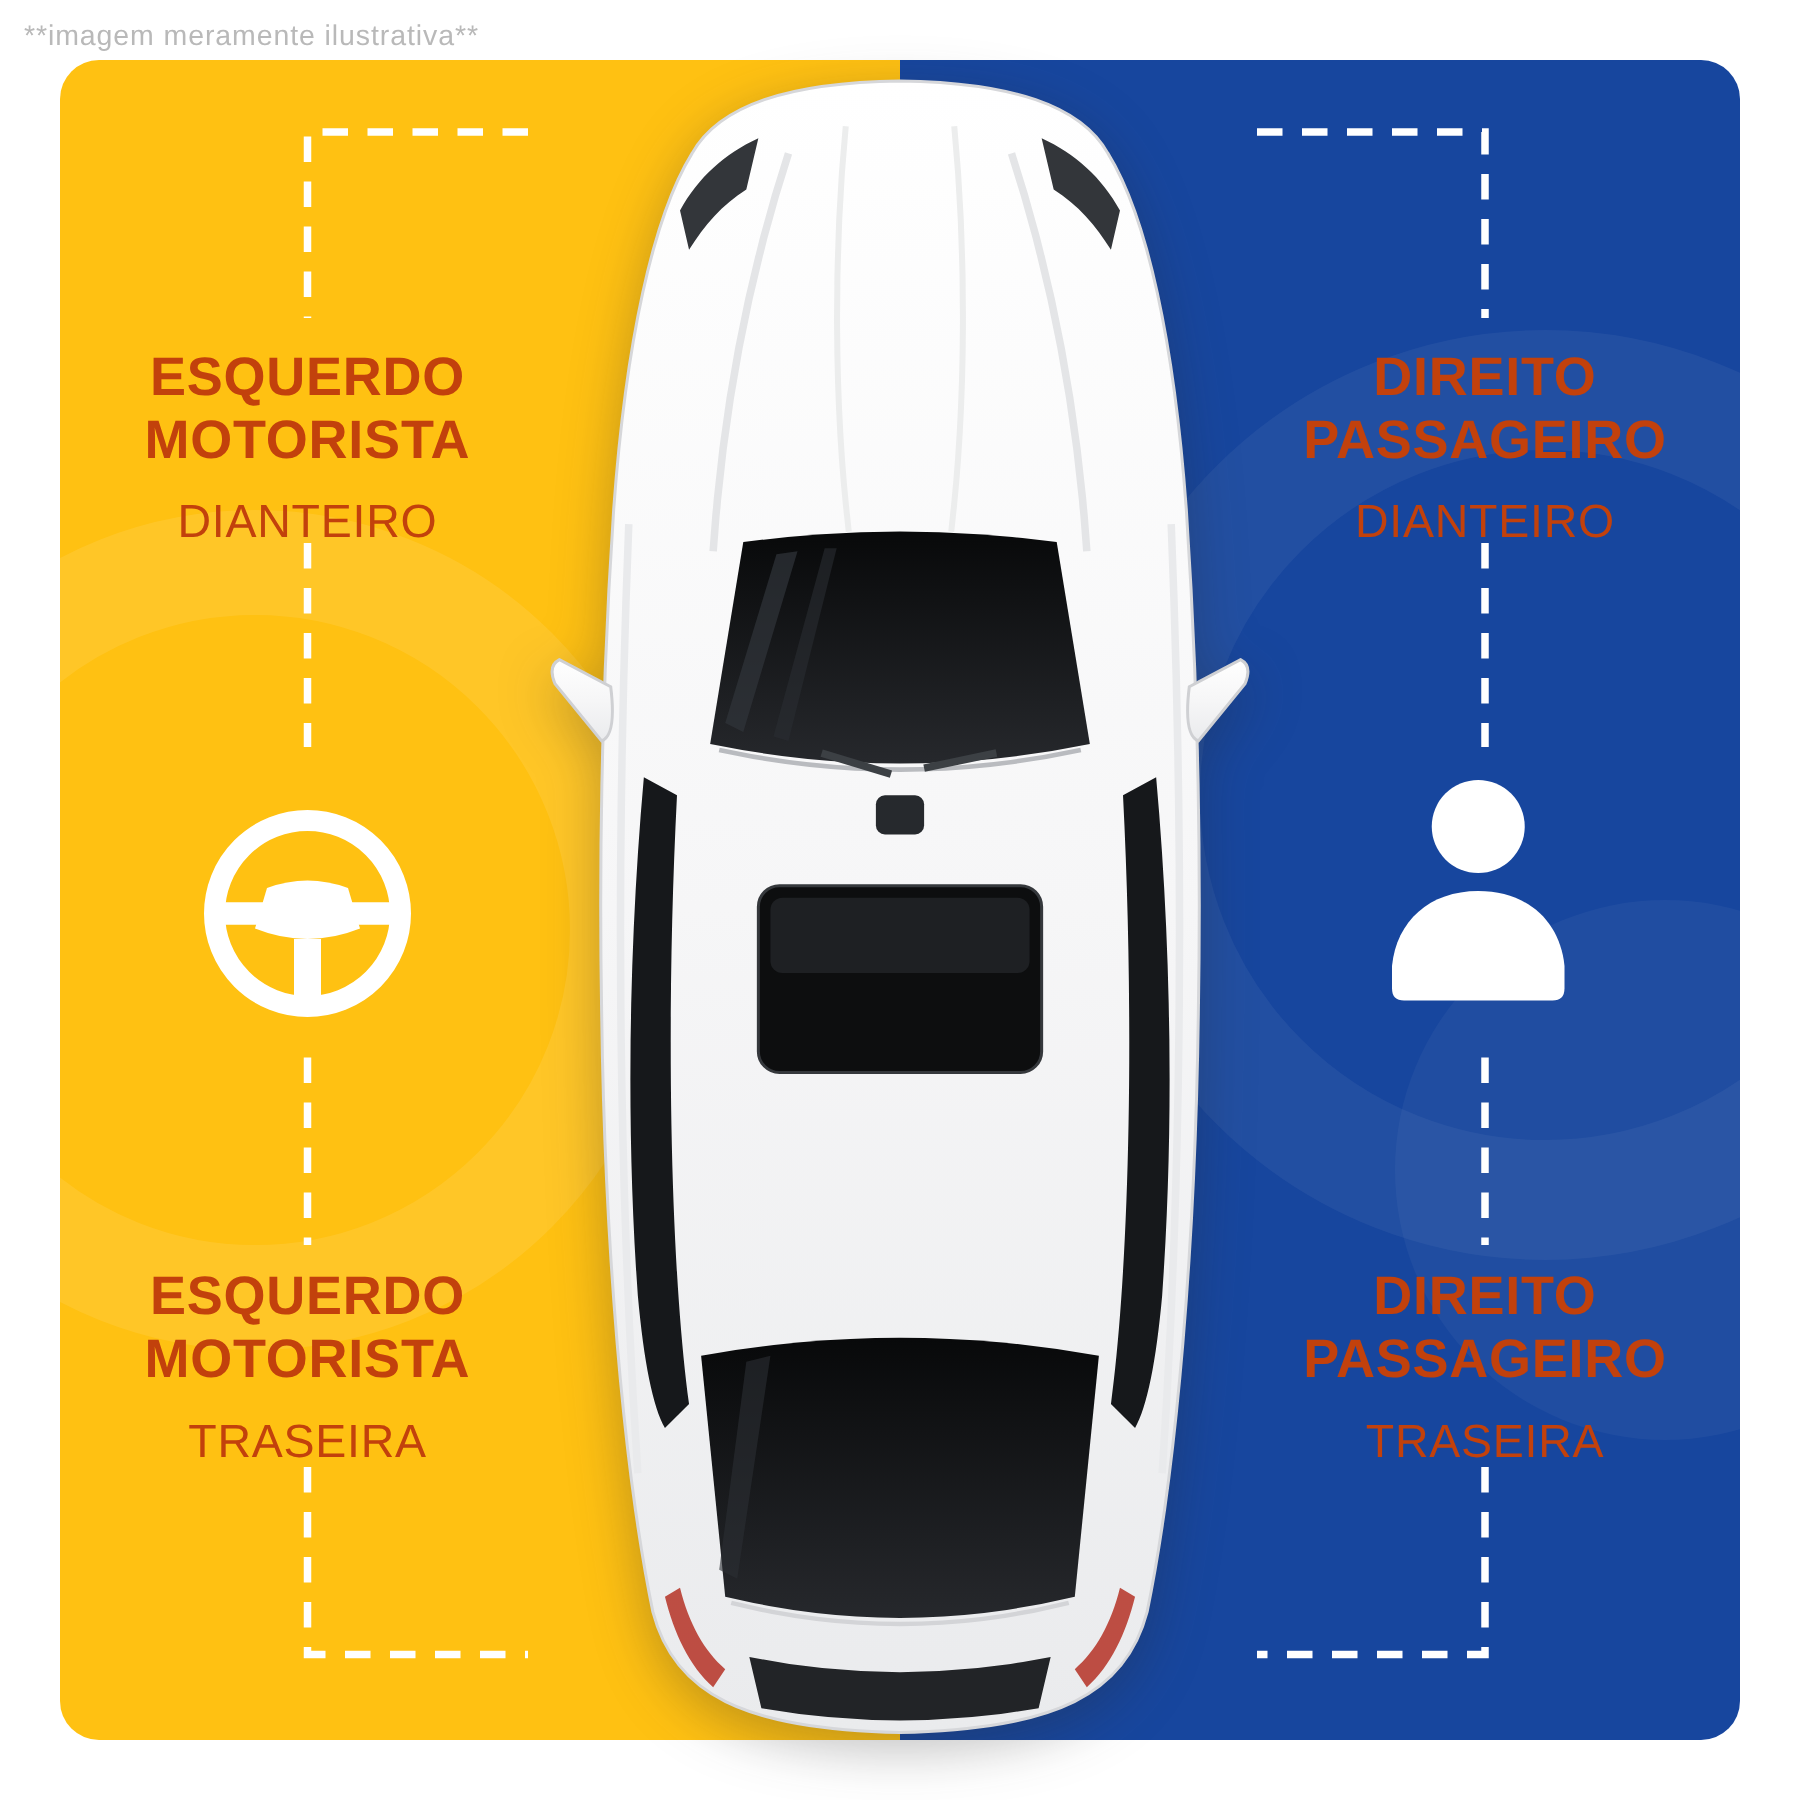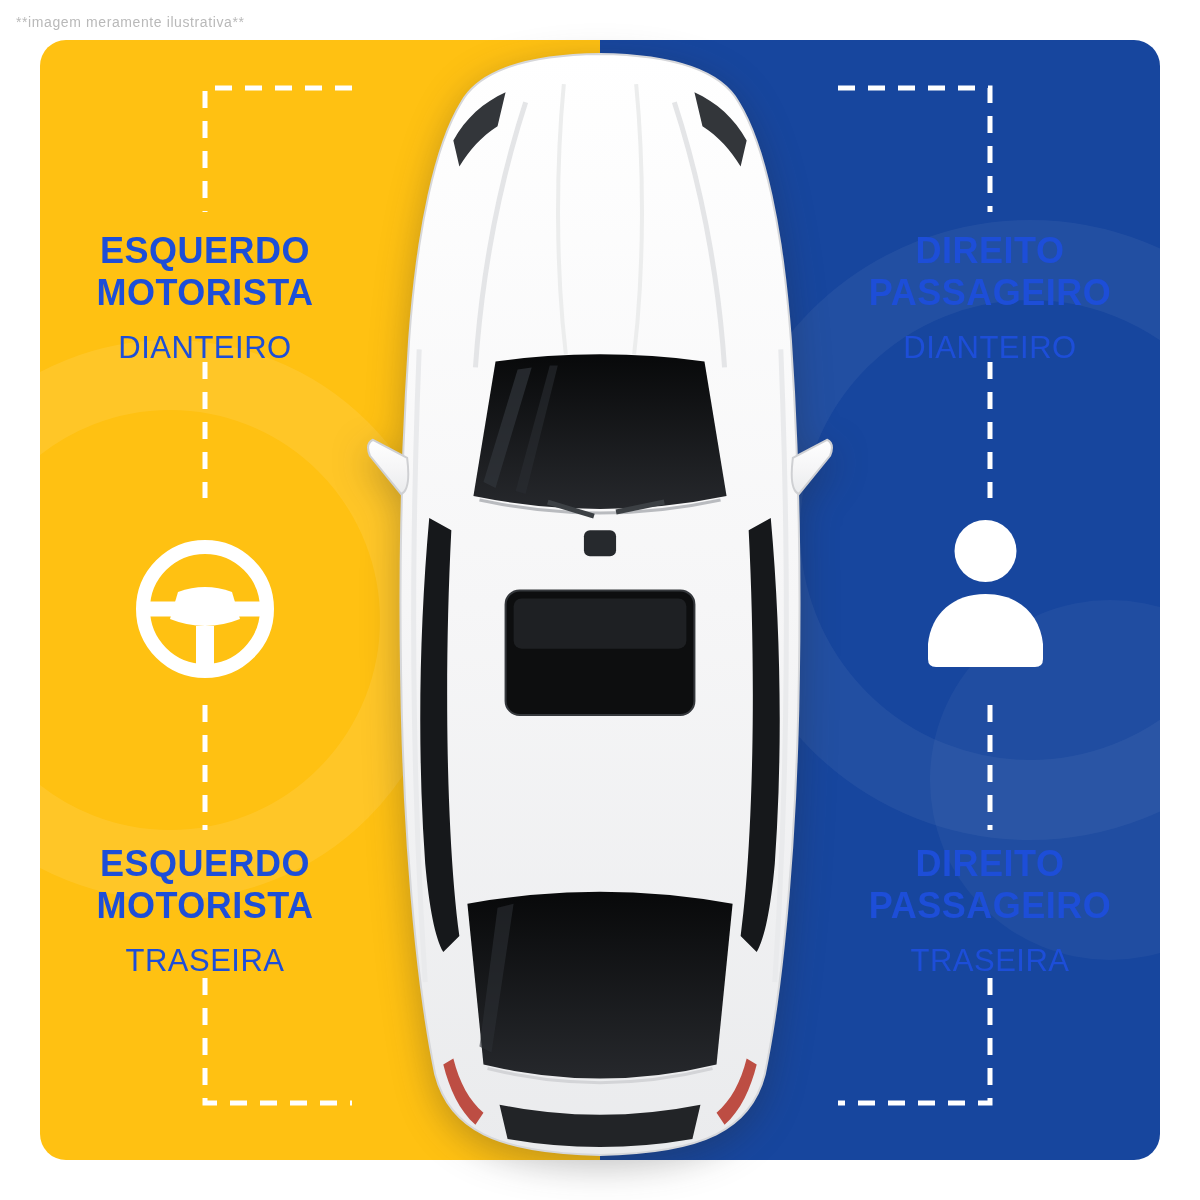--- a/index.html
+++ b/index.html
@@ -1,36 +1,36 @@
 <!DOCTYPE html>
 <html><head>
 <meta charset="utf-8">
 <style>
   html,body{margin:0;padding:0;background:#ffffff;}
   .page{
     position:relative;width:1200px;height:1200px;background:#ffffff;
     font-family:"Liberation Sans", sans-serif;overflow:hidden;
   }
   .disclaimer{
-    position:absolute;left:16px;top:14px;font-size:14px;color:#b9b9b9;
+    position:absolute;left:16px;top:14px;font-size:19px;color:#b9b9b9;
     letter-spacing:.6px;
   }
   .panels{
     position:absolute;left:40px;top:40px;width:1120px;height:1120px;
     border-radius:26px;overflow:hidden;display:flex;
   }
   .panel{width:560px;height:100%;position:relative;overflow:hidden;}
   .panel.yellow{background:#FFC112;}
   .panel.blue{background:#17469E;}
   .wm{position:absolute;border-radius:50%;box-sizing:border-box;pointer-events:none;}
   .wm-ring-y{left:-150px;top:300px;width:560px;height:560px;border:70px solid rgba(255,255,255,0.09);}
   .wm-ring-b{left:120px;top:180px;width:620px;height:620px;border:80px solid rgba(255,255,255,0.05);}
   .wm-dot-b{left:330px;top:560px;width:360px;height:360px;background:rgba(255,255,255,0.04);}
   .brackets{position:absolute;left:0;top:0;width:1200px;height:1200px;pointer-events:none;}
-  .label{position:absolute;width:320px;text-align:center;color:#1d4ed8;}
+  .label{position:absolute;width:320px;text-align:center;color:#c2410c;}
   .label .b{font-size:36px;font-weight:700;line-height:42px;letter-spacing:.5px;}
   .label .p{font-size:31px;font-weight:400;line-height:40px;margin-top:14px;letter-spacing:.5px;}
   .label.lf{left:45px;top:230px;}
   .label.rf{left:830px;top:230px;}
   .label.lr{left:45px;top:843px;}
   .label.rr{left:830px;top:843px;}
   .side-icon{position:absolute;}
   .icon-steering{left:128px;top:532px;width:154px;height:154px;}
   .icon-person{left:898px;top:506px;width:175px;height:175px;}
   .car{

